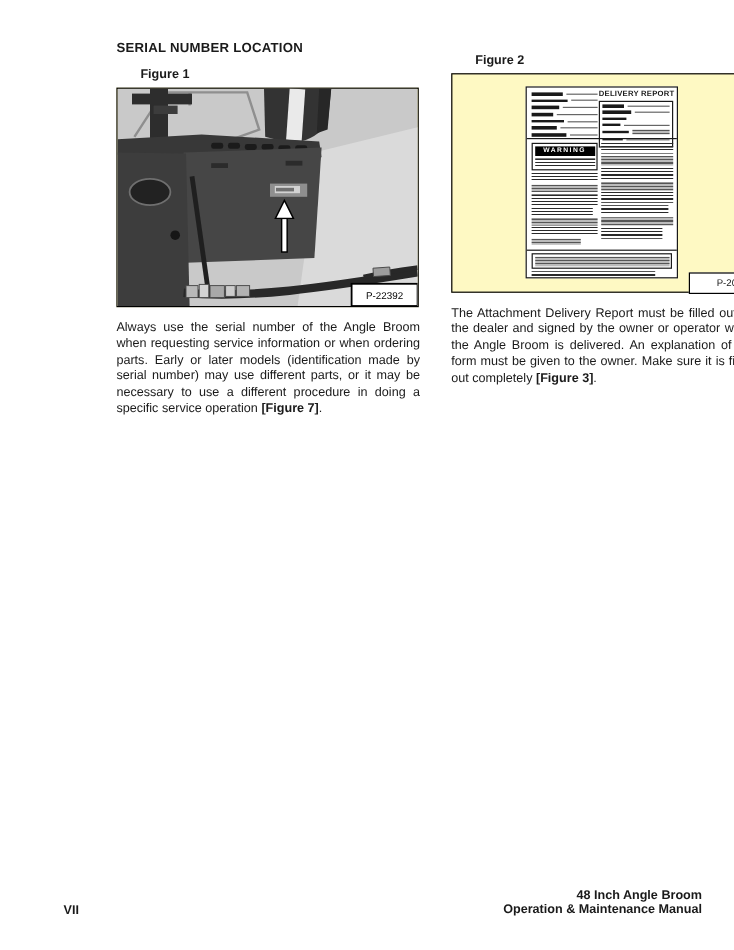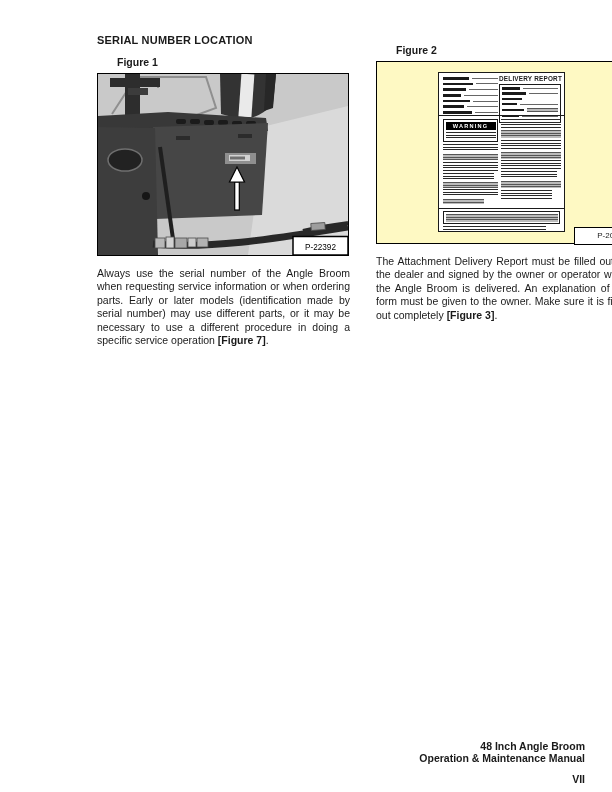--- a/index.html
+++ b/index.html
@@ -36,22 +36,22 @@
   .warntitle{background:#000;color:#fff;font-size:5.6px;font-weight:bold;text-align:center;
              letter-spacing:1.2px;line-height:8.5px;height:8.5px;}
   .tl{background:repeating-linear-gradient(to bottom,#2a2a2a 0,#2a2a2a 1px,transparent 1px,transparent 2.7px);}
   .tl-g{background:repeating-linear-gradient(to bottom,#555 0,#555 1px,#bbb 1px,#bbb 2.7px);}
   .form-bottom{position:relative;height:22px;border-top:1px solid #1a1a1a;padding:2px 4px;}
   .fbot-box{border:1px solid #1a1a1a;padding:1.5px;}
   .photo-id{position:absolute;right:-1.5px;bottom:-1.5px;width:53px;height:16px;background:#fff;
             border:1.5px solid #000;font-size:8px;text-align:right;line-height:16px;}
 
   
-  .footer-page-num{position:absolute;left:53px;top:753px;width:532px;text-align:right;
-                   font-size:10.5px;font-weight:bold;margin-top:20px;}
+  .footer-page-num{position:absolute;left:53px;top:753px;width:532px;text-align:left;
+                   font-size:10.5px;font-weight:bold;}
   .footer-doc{position:absolute;right:27px;top:741px;text-align:right;
               font-size:10.5px;font-weight:bold;line-height:11.6px;}
 </style>
 </head>
 <body>
 
 <div class="page">
 
   <div class="col col-left">
     <div class="sec-heading">SERIAL NUMBER LOCATION</div>

